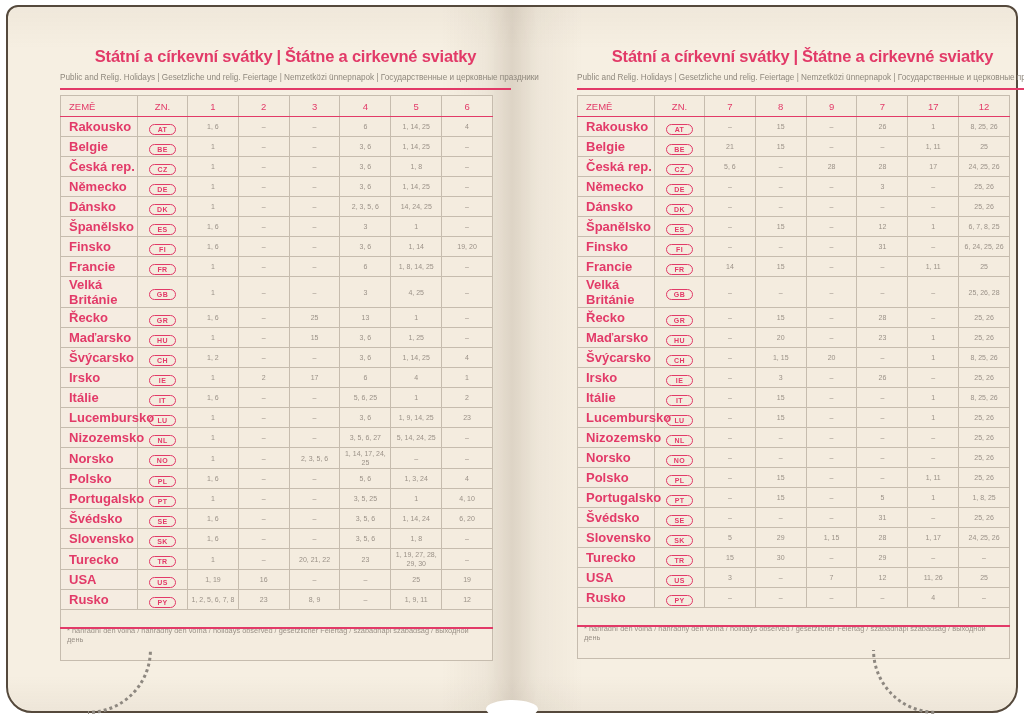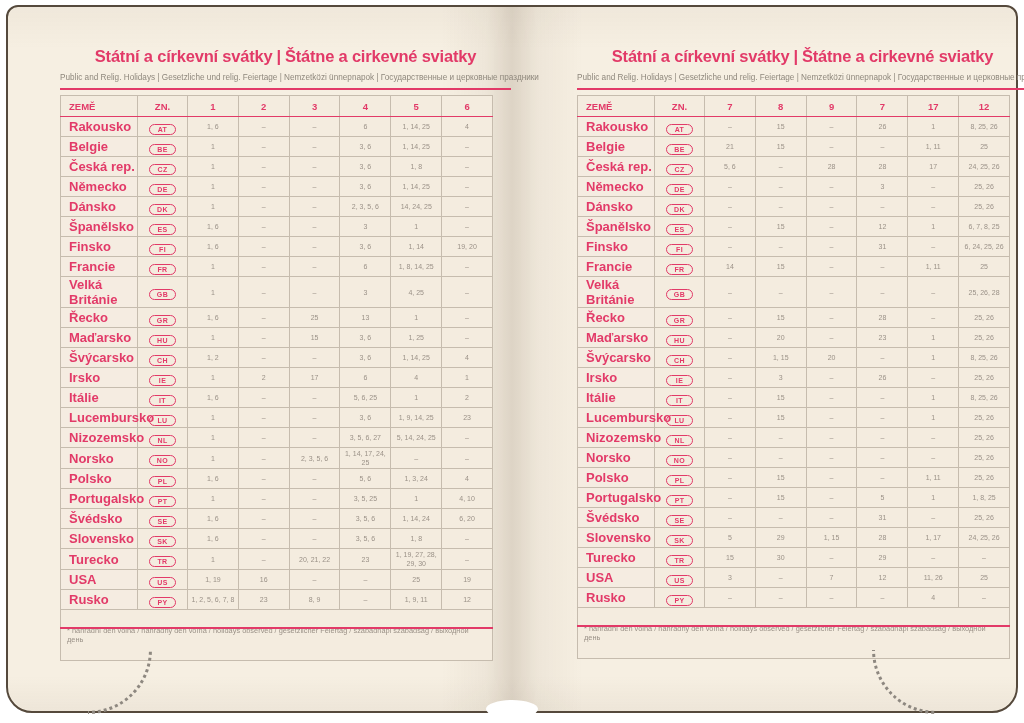--- a/index.html
+++ b/index.html
@@ -35,21 +35,21 @@
                 letter-spacing:-0.2px; white-space:nowrap; }
   .page-title .tdiv { padding:0 4px; }
   .page-subtitle { position:absolute; top:66px; width:100%; text-align:left;
                    font-size:8.2px; color:#8f887d; white-space:nowrap; }
   .subtitle-rule { position:absolute; top:81px; width:100%; height:2px;
                    background:var(--accent); }
 
   table { position:absolute; top:88px; border-collapse:collapse;
           table-layout:fixed; width:433px; background:#f4ecdf; }
   th, td { border:1px solid #c6bcae; }
-  thead th { color:var(--accent); font-size:9.5px; font-weight:bold;
+  thead th { color:var(--accent); font-size:9.5px; font-weight:normal;
              height:21px; border-bottom:1.5px solid var(--accent); }
   th.country-h { text-align:left; padding-left:8px; }
   td.country { color:var(--accent); font-weight:bold; font-size:13px;
                text-align:left; padding-left:8px; background:#f5ece1; }
   td.code { text-align:center; }
   .badge { display:inline-block; width:27px; padding:1px 0; text-align:center;
            border:1.2px solid var(--accent); border-radius:9px;
            color:var(--accent); font-size:7px; font-weight:bold;
            letter-spacing:0.4px; }
   td.val { color:#9a9187; font-size:7px; text-align:center; line-height:9px;

